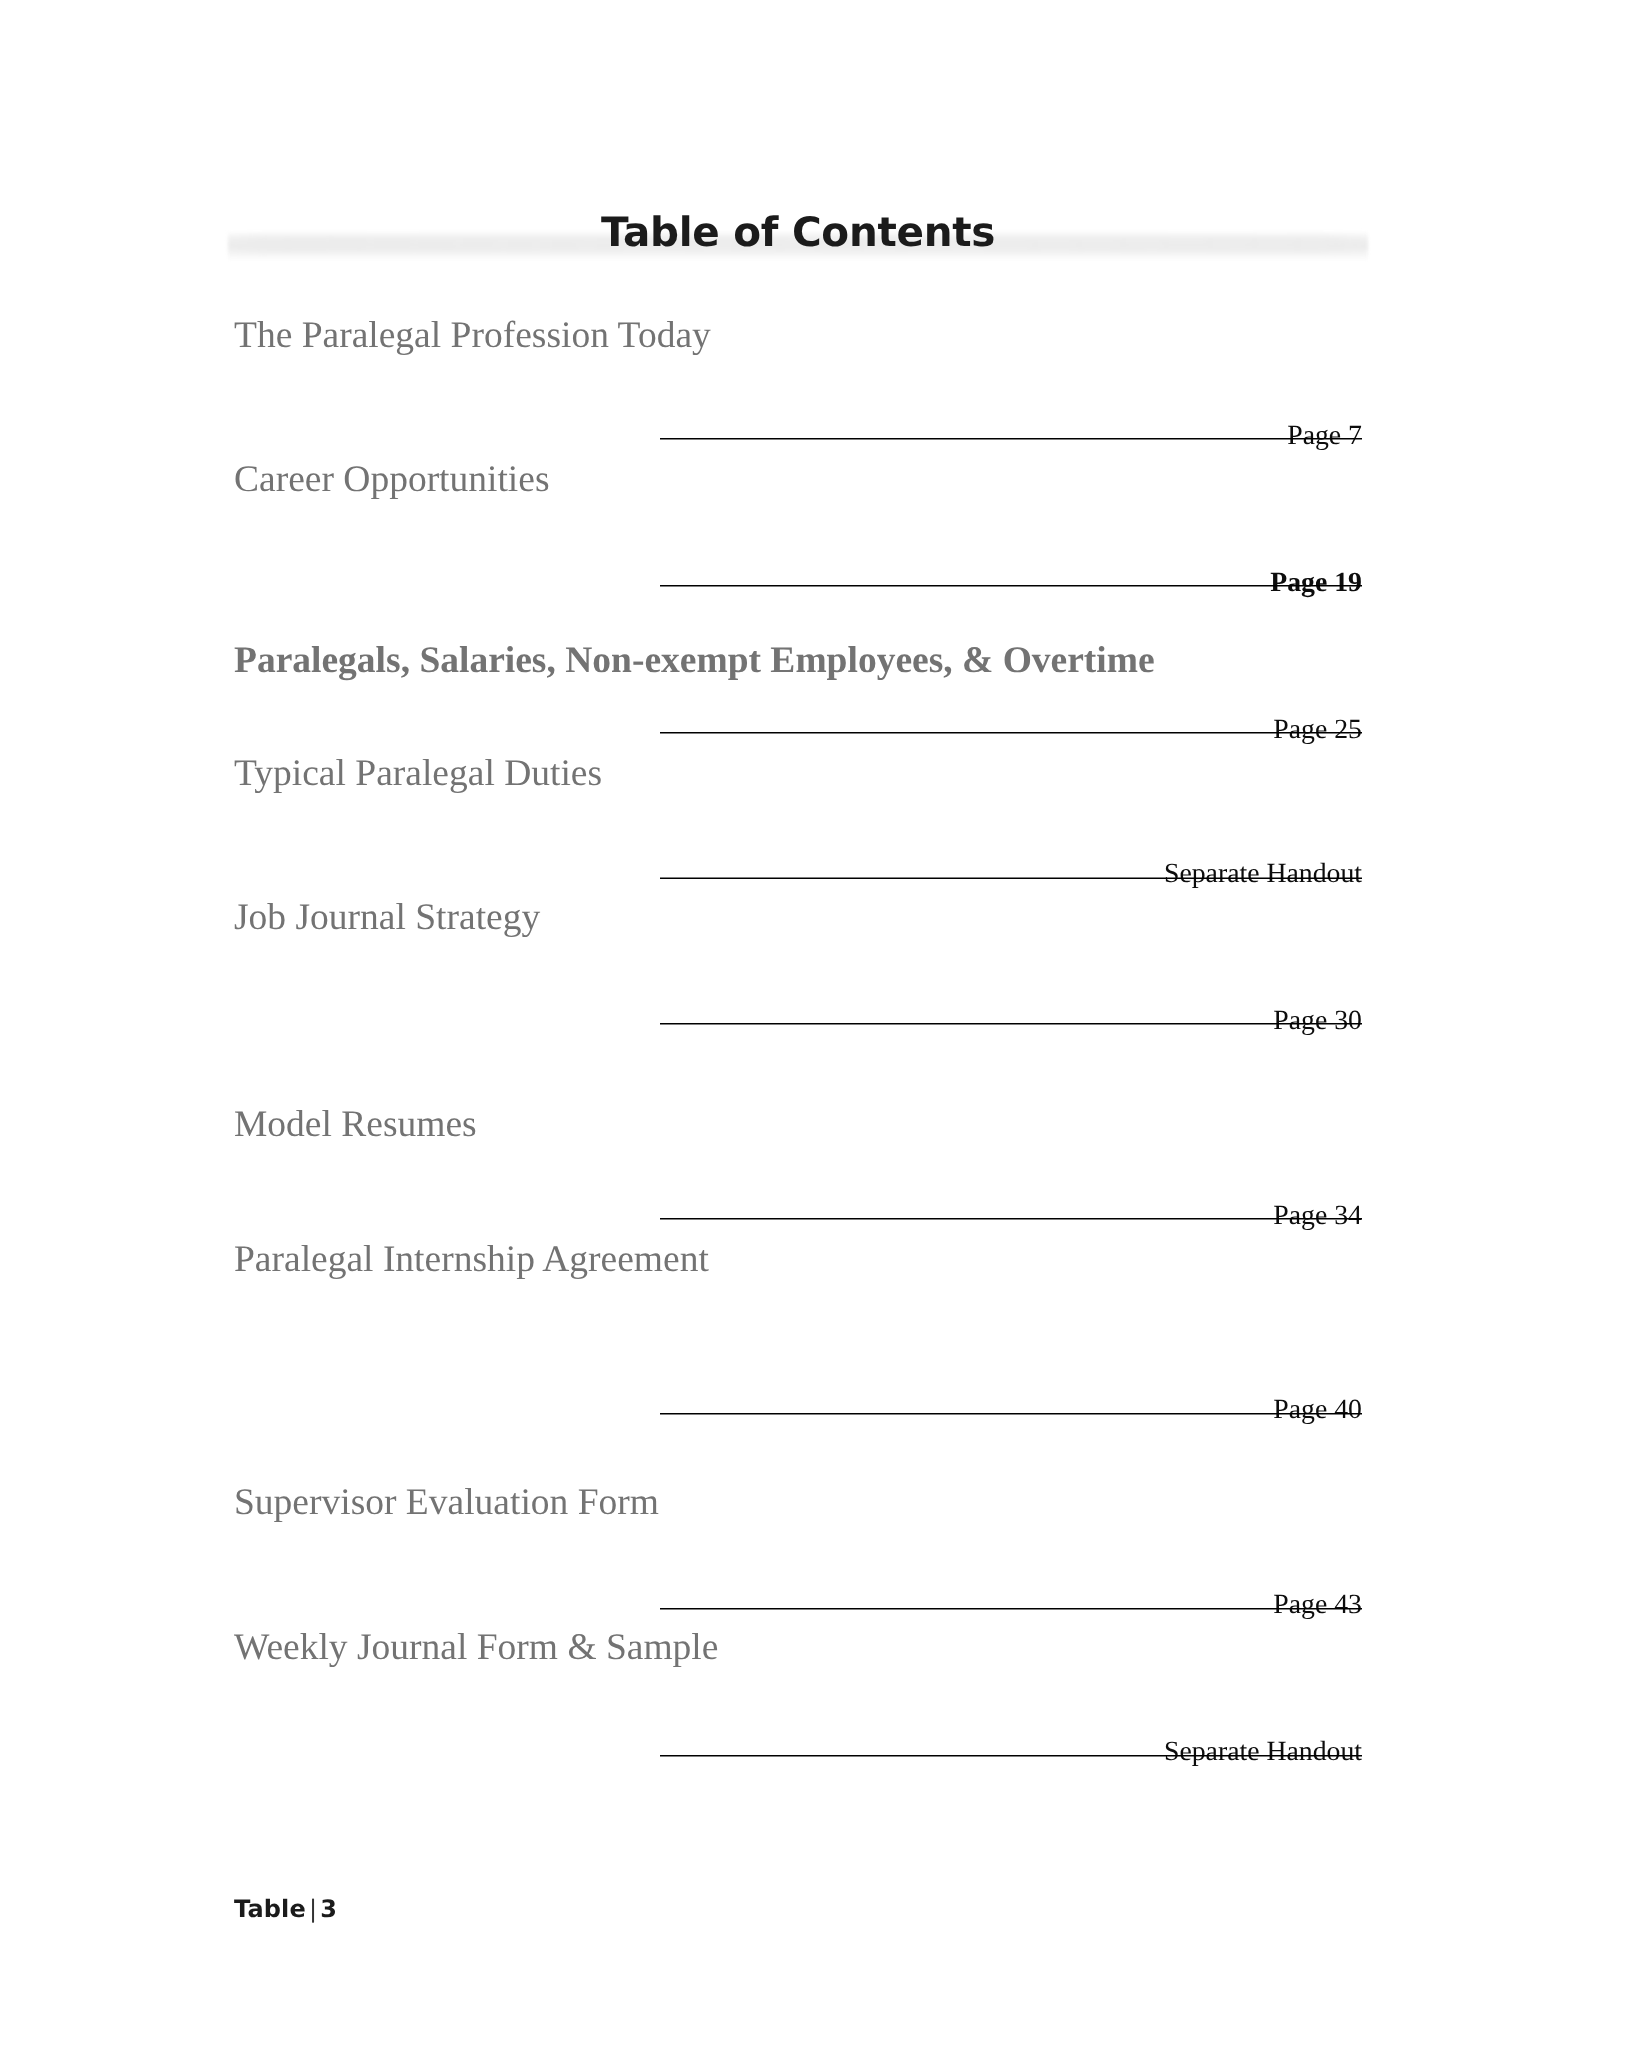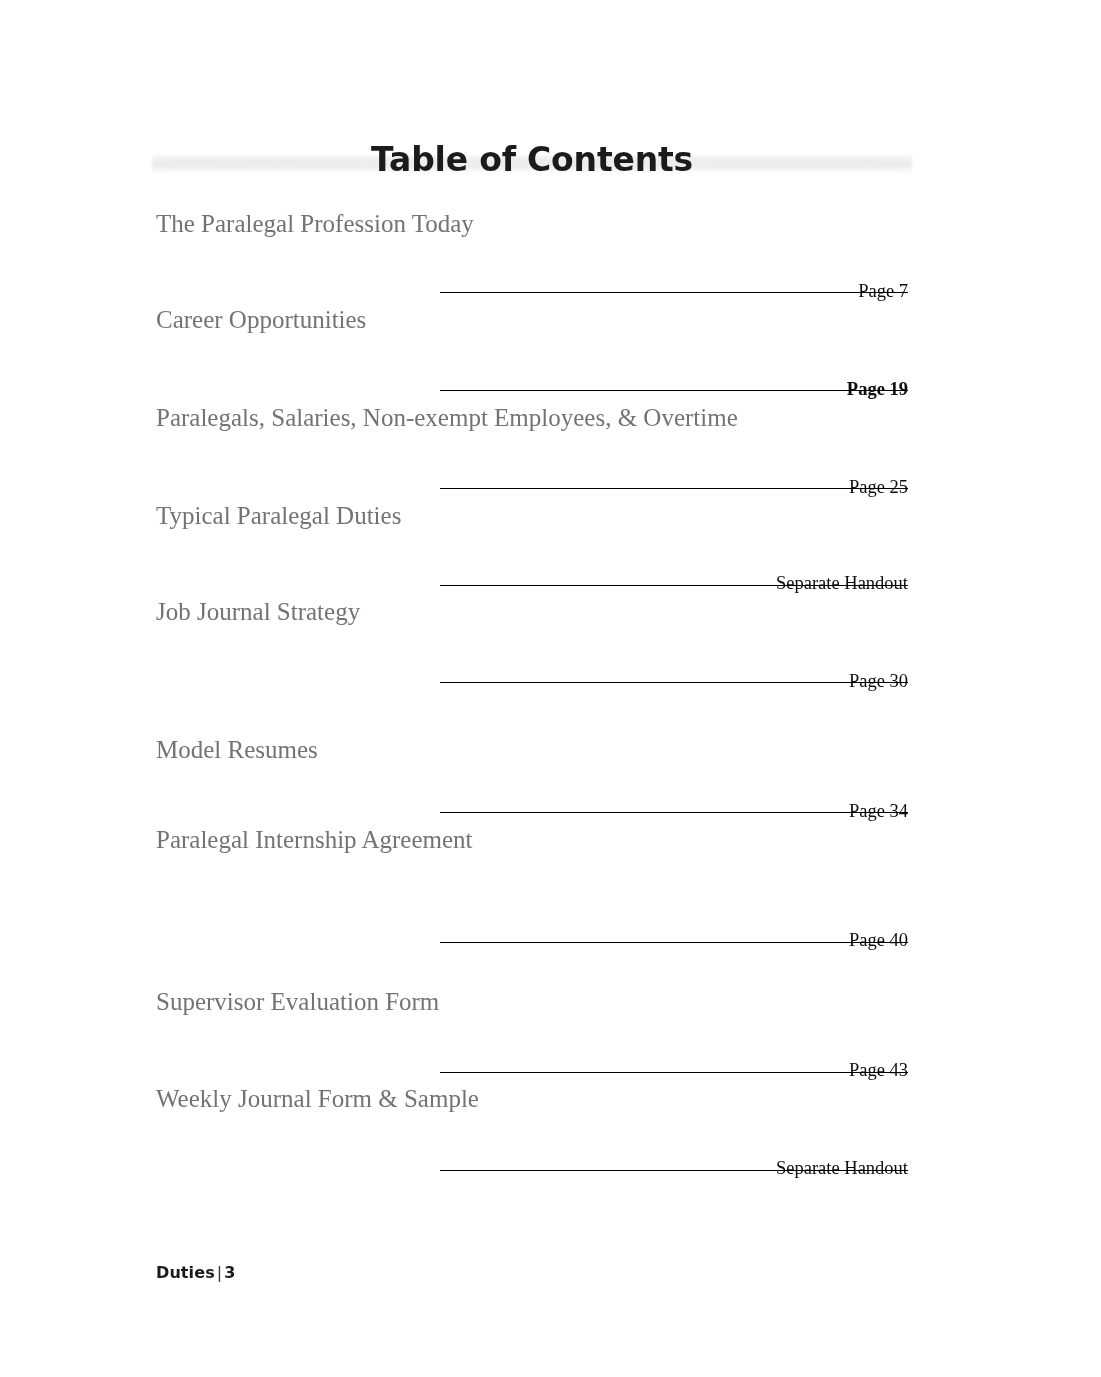--- a/index.html
+++ b/index.html
@@ -24,21 +24,21 @@
 
   
   .doc-title {
     position: absolute;
     left: 156px;
     top: 118px;
     width: 752px;
     text-align: center;
     font-family: "DejaVu Sans", "Liberation Sans", sans-serif;
     font-weight: bold;
-    font-size: 33px;
+    font-size: 27px;
     line-height: 40px;
     letter-spacing: -0.2px;
     color: #1b1b1b;
     white-space: nowrap;
   }
 
   
   .title-band {
     position: absolute;
     left: 152px;
@@ -142,21 +142,21 @@
         <div class="toc-label" style="top: 213px;">The Paralegal Profession Today</div>
         <div class="toc-value" style="top: 244px;">Page 7</div>
         <div class="toc-rule" style="top: 292px;"></div>
       </div>
       <div class="toc-row" style="top: 0px;">
         <div class="toc-label" style="top: 309px;">Career Opportunities</div>
         <div class="toc-value" style="top: 342px; font-weight: bold;">Page 19</div>
         <div class="toc-rule" style="top: 390px;"></div>
       </div>
       <div class="toc-row" style="top: 0px;">
-        <div class="toc-label" style="top: 407px;">Paralegals, Salaries, Non-exempt Employees, &amp; Overtime</div>
+        <div class="toc-label" style="top: 430px; font-weight: bold;">Paralegals, Salaries, Non-exempt Employees, &amp; Overtime</div>
         <div class="toc-value" style="top: 440px;">Page 25</div>
         <div class="toc-rule" style="top: 488px;"></div>
       </div>
       <div class="toc-row" style="top: 0px;">
         <div class="toc-label" style="top: 505px;">Typical Paralegal Duties</div>
         <div class="toc-value" style="top: 536px;">Separate Handout</div>
         <div class="toc-rule" style="top: 585px;"></div>
       </div>
       <div class="toc-row" style="top: 0px;">
         <div class="toc-label" style="top: 601px;">Job Journal Strategy</div>
@@ -179,16 +179,16 @@
         <div class="toc-rule" style="top: 1072px;"></div>
       </div>
       <div class="toc-row" style="top: 0px;">
         <div class="toc-label" style="top: 1088px; text-align: center;">Weekly Journal Form &amp; Sample</div>
         <div class="toc-value" style="top: 1121px;">Separate Handout</div>
         <div class="toc-rule" style="top: 1170px;"></div>
       </div>
     </div>
 
   <div class="footer">
-    <span>Duties</span><span class="sep">|</span><span>3</span>
+    <span>Table</span><span class="sep">|</span><span>3</span>
   </div>
 
 </div>
 
 </body></html>

